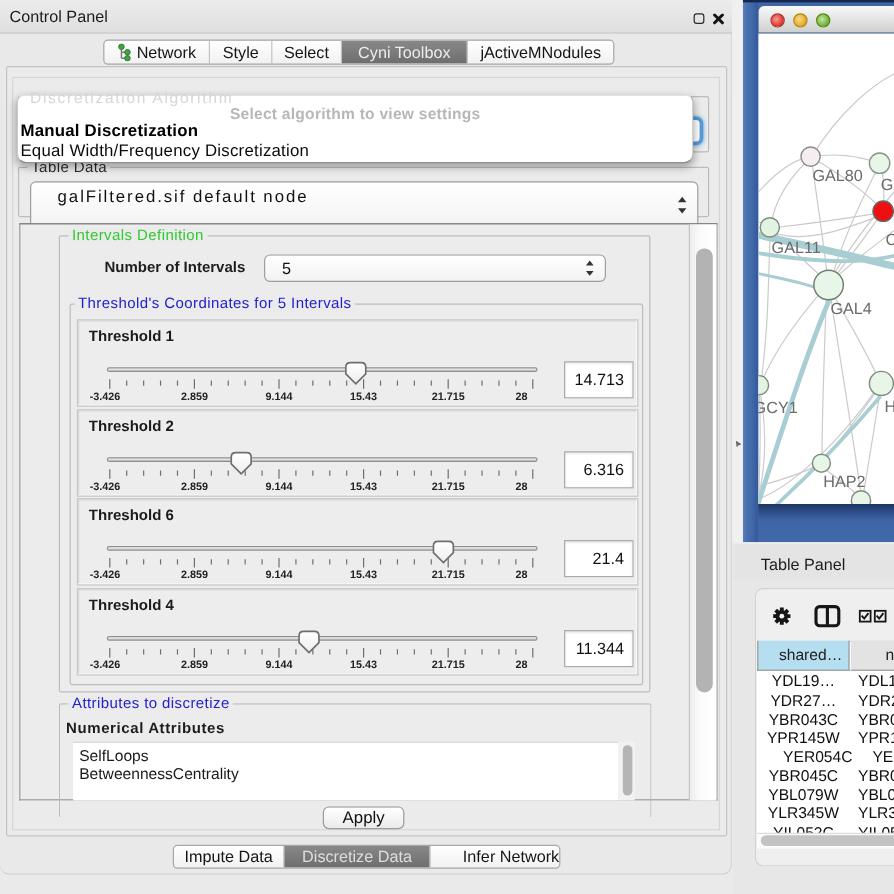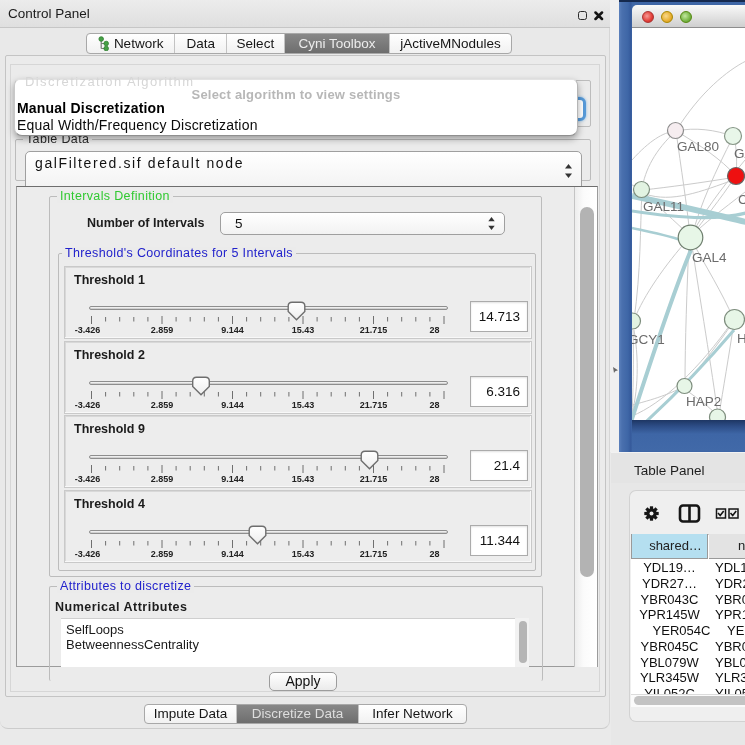--- a/index.html
+++ b/index.html
@@ -58,21 +58,21 @@
 #popsel { left:14px; top:87px; width:564px; text-align:center; font-size:13px; font-weight:bold; color:#b7b7b7; letter-spacing:0.2px; }
 #popman { left:17px; top:100px; font-size:14px; font-weight:bold; color:#000; letter-spacing:0.2px; }
 #popeq  { left:17px; top:116.5px; font-size:14px; color:#0a0a0a; letter-spacing:0.2px; }
 
 
 #tdgroup { left:15px; top:139px; width:576px; height:42px; }
 #tdlabel { left:23px; top:133px; }
 .combo { position:absolute; background:linear-gradient(#ffffff,#f2f2f2); border:1px solid #9f9f9f;
   border-radius:5px; font-size:13.5px; color:#111; }
 .combo .ar { position:absolute; right:8px; top:0; height:100%; }
-#tdcombo { left:25px; top:151px; width:557px; height:40px; line-height:23px; padding-left:9px; font-size:14px; letter-spacing:1.6px; }
+#tdcombo { left:25px; top:151px; width:557px; height:40px; line-height:23px; padding-left:22px; font-size:14px; letter-spacing:1.6px; }
 #noicombo { left:220px; top:212px; width:285px; height:23px; line-height:22px; padding-left:14px; }
 
 
 #spane { left:16px; top:186px; width:582px; height:481px; background:#ececec;
   border:1px solid #9b9b9b; border-top:1px solid #6e6e6e; }
 #vsb { left:574px; top:186.5px; width:23px; height:480px; background:linear-gradient(to right,#ededed,#fbfbfb 40%,#fff);
   border-left:1px solid #c4c4c4; }
 #vsbthumb { left:580px; top:207px; width:14px; height:370px; background:#b3b3b3; border-radius:7px; }
 
 #igroup { left:49px; top:196px; width:493px; height:381px; }
@@ -154,21 +154,21 @@
 
   <div class="abs tabbar" id="toptabs">
     <div class="tab" style="width:92px;"><svg width="12" height="15" viewBox="0 0 12 15" style="vertical-align:-3px;margin-right:4px;">
           <path d="M3.2,3 L3.2,12.5 M3.2,7.5 L8,7.5 M3.2,12.5 L8,12.5" stroke="#7a7a7a" stroke-width="1.2" fill="none"></path>
           <g fill="#46a046" stroke="#2e7d2e" stroke-width="0.8">
             <circle cx="3.2" cy="3" r="2.3"></circle>
             <circle cx="8.2" cy="7.5" r="2.3"></circle>
             <circle cx="8.2" cy="12.5" r="2.3"></circle>
           </g>
         </svg>Network</div>
-    <div class="tab" style="width:54px;">Data</div>
+    <div class="tab" style="width:54px;">Style</div>
     <div class="tab" style="width:60px;">Select</div>
     <div class="tab sel" style="width:110px;">Cyni Toolbox</div>
     <div class="tab" style="width:126px;">jActiveMNodules</div>
   </div>
 
   
   <div class="group" id="dgroup"></div>
   <div class="abs" id="focuscombo"></div>
 
   
@@ -286,21 +286,21 @@
   </svg>
   <div class="tl" style="left:-12.5px;top:58px;">-3.426</div>
       <div class="tl" style="left:62px;top:58px;">2.859</div>
       <div class="tl" style="left:132.5px;top:58px;">9.144</div>
       <div class="tl" style="left:203px;top:58px;">15.43</div>
       <div class="tl" style="left:273.5px;top:58px;">21.715</div>
       <div class="tl" style="left:334.5px;top:58px;">28</div>
   <div class="vbox">6.316</div>
 </div>
 <div class="tpanel" style="top:415px;">
-  <div class="tlab">Threshold 9</div>
+  <div class="tlab">Threshold 6</div>
   <div class="track"></div>
   <svg class="tick" width="468" height="73" viewBox="64 0 468 73">
         <g stroke="#6f6f6f" stroke-width="1">
           <line x1="90.5" y1="49" x2="90.5" y2="57"></line>
           <line x1="104.6" y1="50" x2="104.6" y2="54.5"></line>
           <line x1="118.7" y1="50" x2="118.7" y2="54.5"></line>
           <line x1="132.8" y1="50" x2="132.8" y2="54.5"></line>
           <line x1="146.9" y1="50" x2="146.9" y2="54.5"></line>
           <line x1="161.0" y1="49" x2="161.0" y2="57"></line>
           <line x1="175.1" y1="50" x2="175.1" y2="54.5"></line>
@@ -386,21 +386,21 @@
     <div class="it">BetweennessCentrality</div>
   </div>
   <div class="abs" id="alsb"></div>
   <div class="abs" id="alsbthumb"></div>
 
   <div class="abs" id="apply">Apply</div>
 
   <div class="abs tabbar" id="bottabs">
     <div class="tab" style="width:92px;">Impute Data</div>
     <div class="tab sel" style="width:122px;">Discretize Data</div>
-    <div class="tab" style="width:107px;">Infer Network</div>
+    <div class="tab" style="width:107px;text-align:right;">Infer Network</div>
   </div>
 
   
   <div class="abs" id="popup"></div>
   <div class="abs" id="ghost1">Discretization Algorithm</div>
   <div class="abs" id="popsel">Select algorithm to view settings</div>
   <div class="abs" id="popman">Manual Discretization</div>
   <div class="abs" id="popeq">Equal Width/Frequency Discretization</div>
 
   

